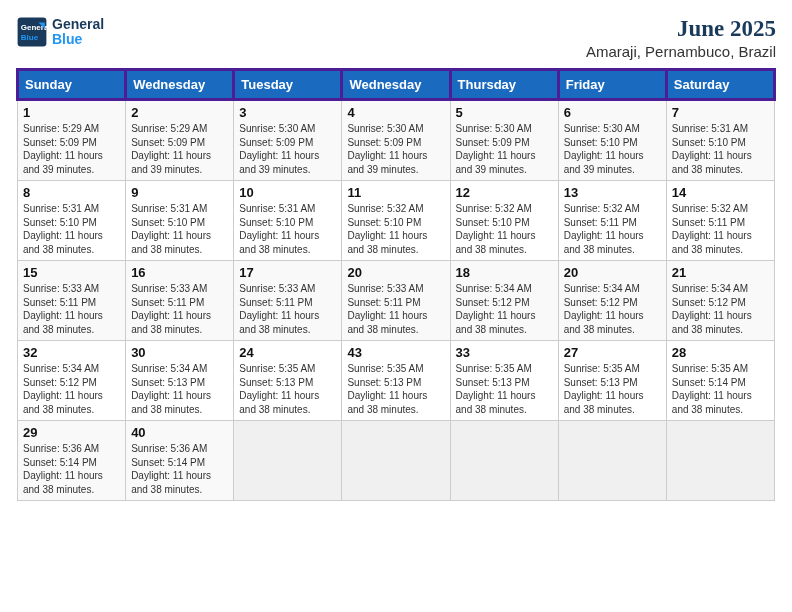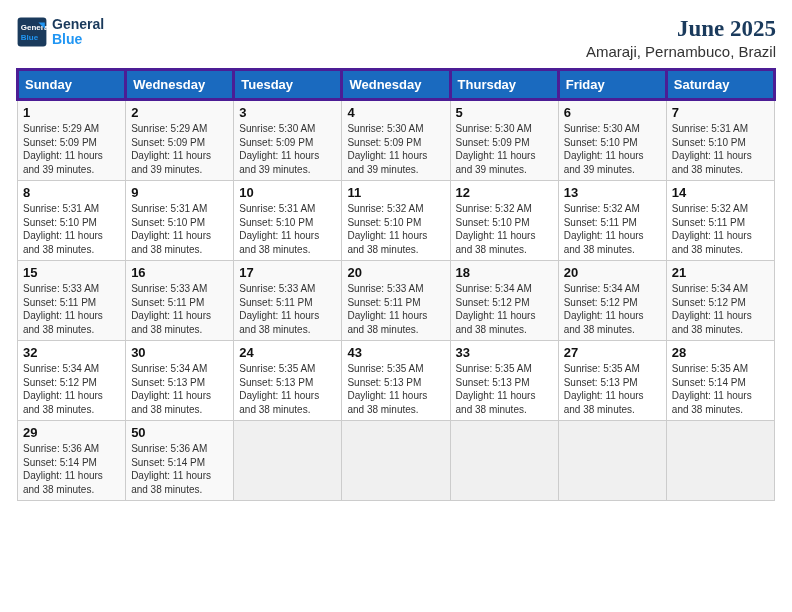--- a/index.html
+++ b/index.html
@@ -323,21 +323,21 @@
       </tr>
       <tr>
         <td>
           <span class="day-number">29</span>
           <div class="day-info" style="white-space: pre-line;">Sunrise: 5:36 AM
 Sunset: 5:14 PM
 Daylight: 11 hours
 and 38 minutes.</div>
         </td>
         <td>
-          <span class="day-number">50</span>
+          <span class="day-number">40</span>
           <div class="day-info" style="white-space: pre-line;">Sunrise: 5:36 AM
 Sunset: 5:14 PM
 Daylight: 11 hours
 and 38 minutes.</div>
         </td>
         <td class="empty"></td>
         <td class="empty"></td>
         <td class="empty"></td>
         <td class="empty"></td>
         <td class="empty"></td>

